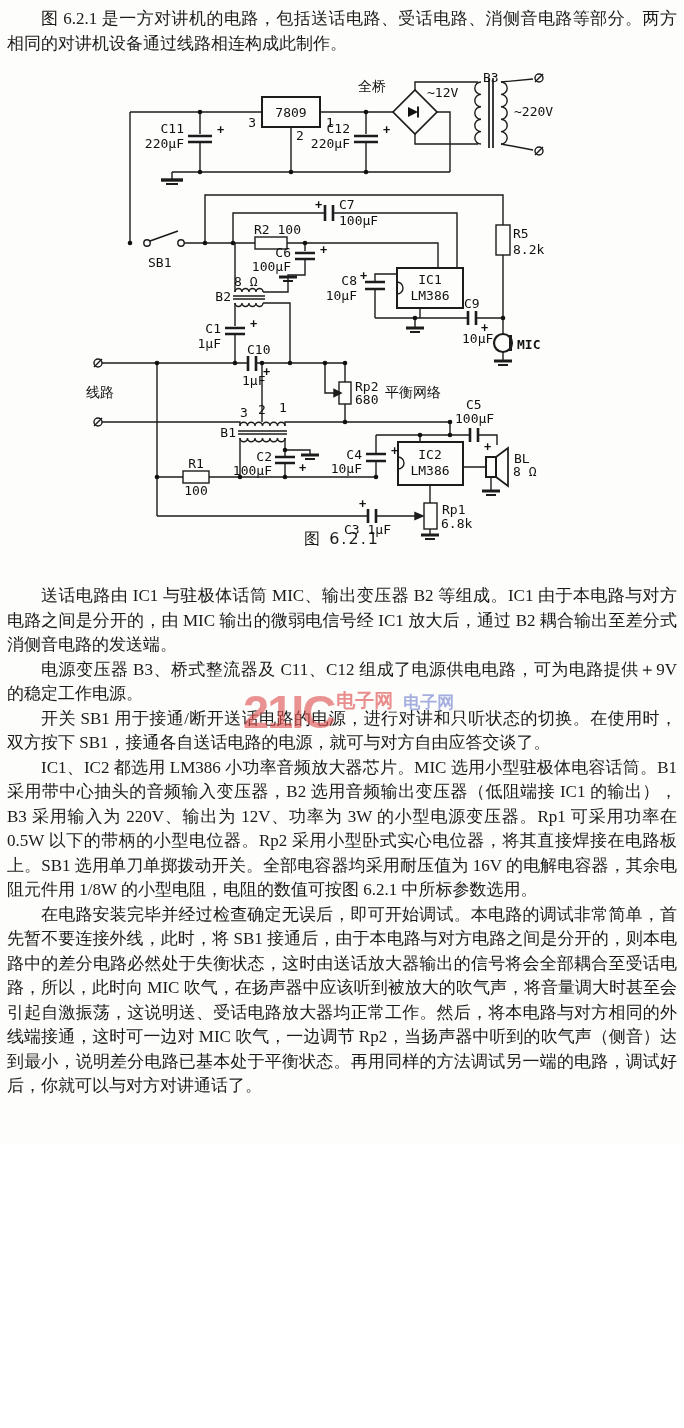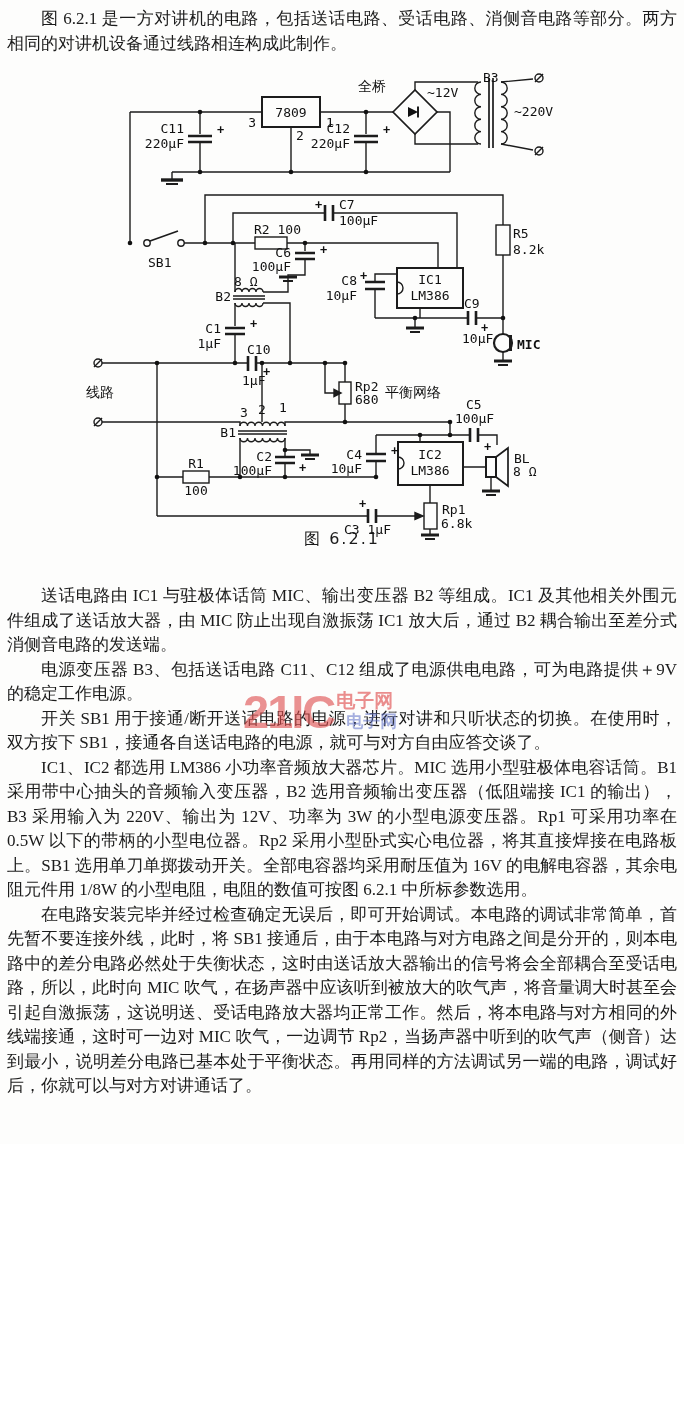--- a/index.html
+++ b/index.html
@@ -35,21 +35,21 @@
     position:absolute;top:688px;left:243px;
     display:flex;align-items:flex-start;gap:2px;
     pointer-events:none;
     font-family:"Liberation Sans", sans-serif;
     line-height:1;
   }
   .wm .brand{
     font-size:47px;font-weight:900;letter-spacing:-2px;
     color:rgba(222,73,73,0.60);
   }
-  .wm .col{display:flex;flex-direction:column;margin-top:3px;}
+  .wm .col{display:flex;flex-direction:row;margin-top:3px;}
   .wm .t1{font-size:19px;font-weight:bold;color:rgba(222,73,73,0.62);}
   .wm .t2{font-size:17px;font-weight:bold;color:rgba(92,112,198,0.55);transform:translateX(10px);margin-top:3px;}
   .pink-line{
     position:absolute;left:28px;top:1424px;width:88px;height:3px;
     background:#f2aec6;
   }
 </style>
 </head>
 <body>
 
@@ -291,22 +291,22 @@
       <text x="359" y="438" class="plus">+</text>
       <text x="344" y="464">C3 1µF</text>
       <text x="442" y="444">Rp1</text>
       <text x="441" y="458">6.8k</text>
     </g>
   </svg>
 
   <div class="caption">图 6.2.1</div>
 
   <div class="bodytext maintext">
-    <p>送话电路由 IC1 与驻极体话筒 MIC、输出变压器 B2 等组成。IC1 及其他相关外围元件组成了送话放大器，由 MIC 防止出现自激振荡 IC1 放大后，通过 B2 耦合输出至差分式消侧音电路的发送端。</p>
-    <p>电源变压器 B3、包括送话电路 C11、C12 组成了电源供电电路，可为电路提供＋9V 的稳定工作电源。</p>
+    <p>送话电路由 IC1 与驻极体话筒 MIC、输出变压器 B2 等组成。IC1 由于本电路与对方电路之间是分开的，由 MIC 输出的微弱电信号经 IC1 放大后，通过 B2 耦合输出至差分式消侧音电路的发送端。</p>
+    <p>电源变压器 B3、桥式整流器及 C11、C12 组成了电源供电电路，可为电路提供＋9V 的稳定工作电源。</p>
     <p>开关 SB1 用于接通/断开送话电路的电源，进行对讲和只听状态的切换。在使用时，双方按下 SB1，接通各自送话电路的电源，就可与对方自由应答交谈了。</p>
     <p>IC1、IC2 都选用 LM386 小功率音频放大器芯片。MIC 选用小型驻极体电容话筒。B1 采用带中心抽头的音频输入变压器，B2 选用音频输出变压器（低阻端接 IC1 的输出），B3 采用输入为 220V、输出为 12V、功率为 3W 的小型电源变压器。Rp1 可采用功率在 0.5W 以下的带柄的小型电位器。Rp2 采用小型卧式实心电位器，将其直接焊接在电路板上。SB1 选用单刀单掷拨动开关。全部电容器均采用耐压值为 16V 的电解电容器，其余电阻元件用 1/8W 的小型电阻，电阻的数值可按图 6.2.1 中所标参数选用。</p>
     <p>在电路安装完毕并经过检查确定无误后，即可开始调试。本电路的调试非常简单，首先暂不要连接外线，此时，将 SB1 接通后，由于本电路与对方电路之间是分开的，则本电路中的差分电路必然处于失衡状态，这时由送话放大器输出的信号将会全部耦合至受话电路，所以，此时向 MIC 吹气，在扬声器中应该听到被放大的吹气声，将音量调大时甚至会引起自激振荡，这说明送、受话电路放大器均正常工作。然后，将本电路与对方相同的外线端接通，这时可一边对 MIC 吹气，一边调节 Rp2，当扬声器中听到的吹气声（侧音）达到最小，说明差分电路已基本处于平衡状态。再用同样的方法调试另一端的电路，调试好后，你就可以与对方对讲通话了。</p>
   </div>
 
   <div class="wm">
     <span class="brand">21IC</span>
     <span class="col">
       <span class="t1">电子网</span>
       <span class="t2">电子网</span>

